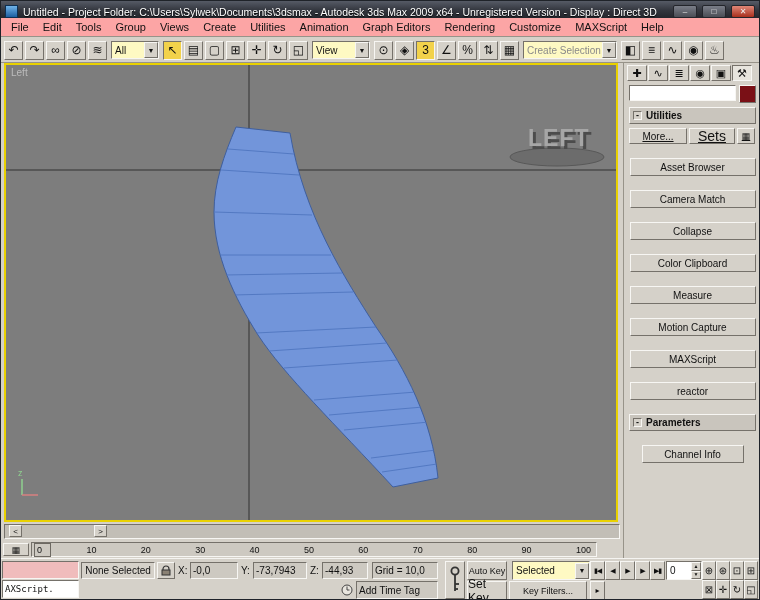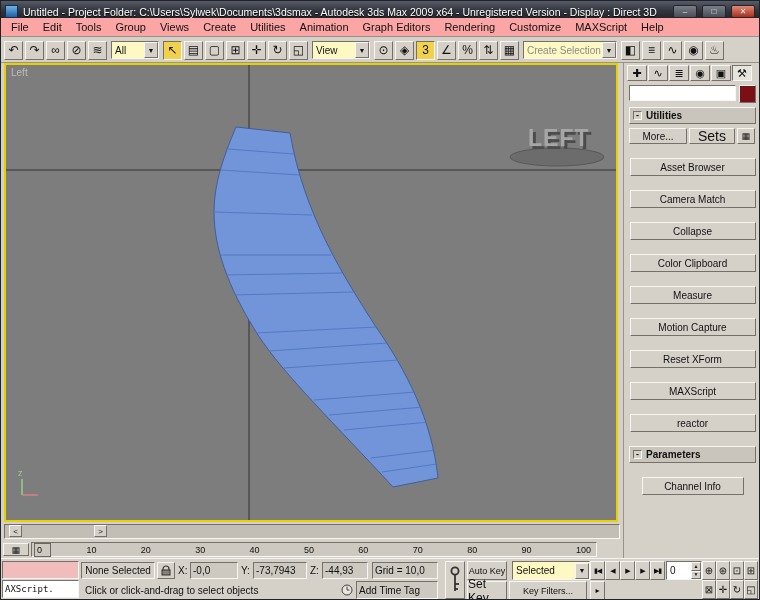--- a/index.html
+++ b/index.html
@@ -47,21 +47,21 @@
   #cp-tabs{display:flex;gap:1px;padding:2px 3px 1px;}
   .cp-tab{width:20px;height:16px;font-size:11px;}
   .cp-tab.active{background:#e7e4dd;border-color:#75716a #f7f6f3 #f7f6f3 #75716a;}
   #name-row{display:flex;gap:3px;margin:3px 5px;}
   #name-field{flex:1;height:14px;background:#fff;}
   #color-swatch{width:15px;height:16px;}
   .rollout{margin:4px 5px 0;}
   .rollout-header{height:15px;display:flex;align-items:center;gap:4px;background:#c9c5bd;
     border:1px solid;border-color:#f7f6f3 #75716a #75716a #f7f6f3;font-weight:bold;font-size:10px;padding:0 3px;}
   .rh-box{width:9px;height:9px;font-size:9px;line-height:7px;text-align:center;background:#d5d1c9;}
-  #more-sets{display:flex;gap:2px;margin:4px 0;}
+  #more-sets{display:flex;gap:2px;margin:4px 0;text-decoration:underline;}
   .util-btn{display:flex;align-items:center;justify-content:center;width:124px;height:16px;
     margin:14px auto;font-size:10px;}
   #channel-info{width:100px;}
   .small-sq{width:18px;height:16px;font-size:9px;}
 
   
   #timeslider{position:absolute;left:3px;top:523px;width:616px;height:15px;}
   #ts-track{position:absolute;inset:0;background:#c2beb6;}
   #ts-prev{position:absolute;left:5px;top:1px;width:13px;height:12px;font-size:8px;}
   #ts-btn{position:absolute;left:20px;top:1px;width:68px;height:12px;font-size:10px;margin-top:23px;}
@@ -314,21 +314,20 @@
         <span class="btn raised small-sq">▦</span>
       </div>
       <div>
 
       <span class="util-btn raised">Asset Browser</span>
           <span class="util-btn raised">Camera Match</span>
           <span class="util-btn raised">Collapse</span>
           <span class="util-btn raised">Color Clipboard</span>
           <span class="util-btn raised">Measure</span>
           <span class="util-btn raised">Motion Capture</span>
-          <span class="util-btn raised">Reset XForm</span>
           <span class="util-btn raised">MAXScript</span>
           <span class="util-btn raised">reactor</span>
         </div>
     </div>
 
     <div class="rollout" style="margin-top:12px">
       <div class="rollout-header">
         <span class="rh-box sunken btn">-</span>
         <span>Parameters</span>
       </div>
@@ -419,21 +418,20 @@
       </span>
     <span id="framefield" class="abs sunken">
       <span id="frame-val">0</span>
       <span id="spinner">
         <span class="spin btn raised">▲</span>
         <span class="spin btn raised">▼</span>
       </span>
     </span>
     <span id="keymode-toggle" class="abs btn raised">▸</span>
 
-    <span id="prompt" class="abs lbl">Click or click-and-drag to select objects</span>
     <span id="clock-icon" class="abs">
       <svg width="12" height="12">
           <circle cx="6" cy="6" r="5" fill="#e8e5de" stroke="#444"></circle>
           <line x1="6" y1="6" x2="6" y2="2.5" stroke="#444"></line>
           <line x1="6" y1="6" x2="8.5" y2="6" stroke="#444"></line>
         </svg>
     </span>
     <span id="timetag" class="abs sunken field">Add Time Tag</span>
 
     <span id="nav" class="abs">

